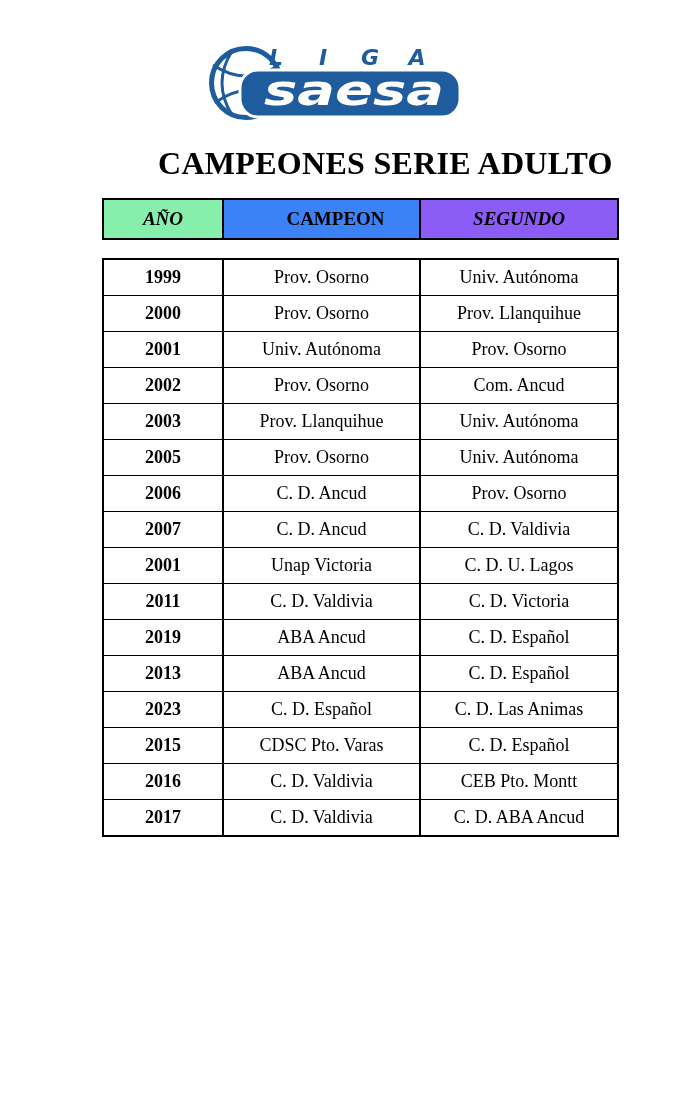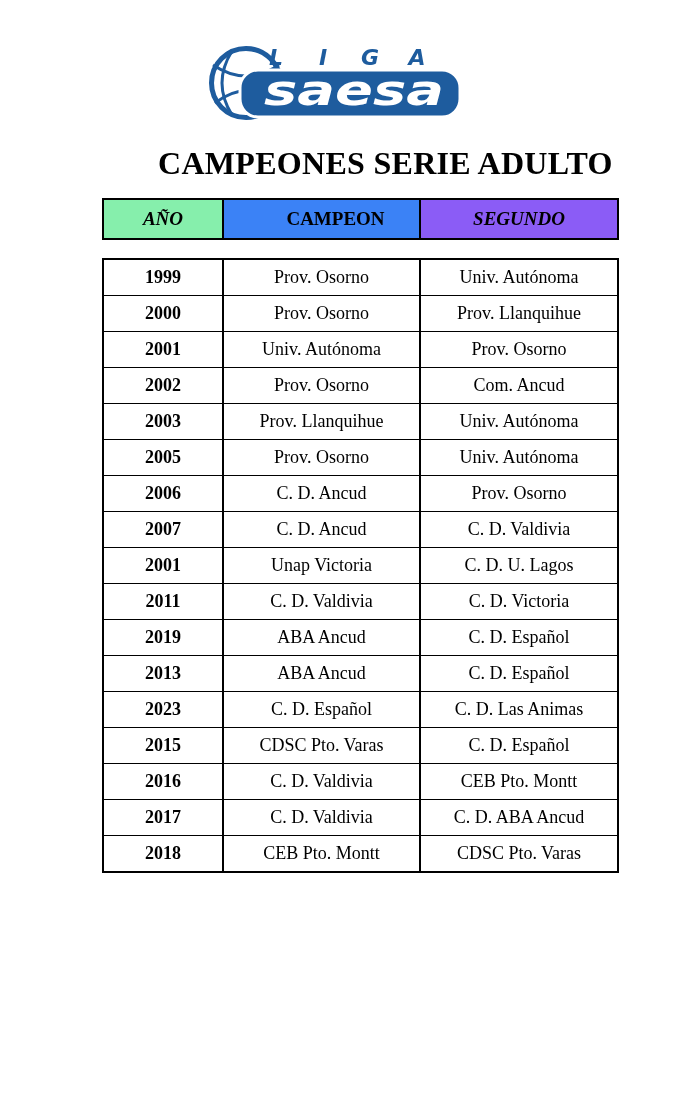--- a/index.html
+++ b/index.html
@@ -191,21 +191,16 @@
         <tr>
       <td class="year">2016</td>
       <td>C. D. Valdivia</td>
       <td>CEB Pto. Montt</td>
     </tr>
         <tr>
       <td class="year">2017</td>
       <td>C. D. Valdivia</td>
       <td>C. D. ABA Ancud</td>
     </tr>
-        <tr>
-      <td class="year">2018</td>
-      <td>CEB Pto. Montt</td>
-      <td>CDSC Pto. Varas</td>
-    </tr>
       </tbody>
   </table>
 
 </div>
 
 </body></html>

